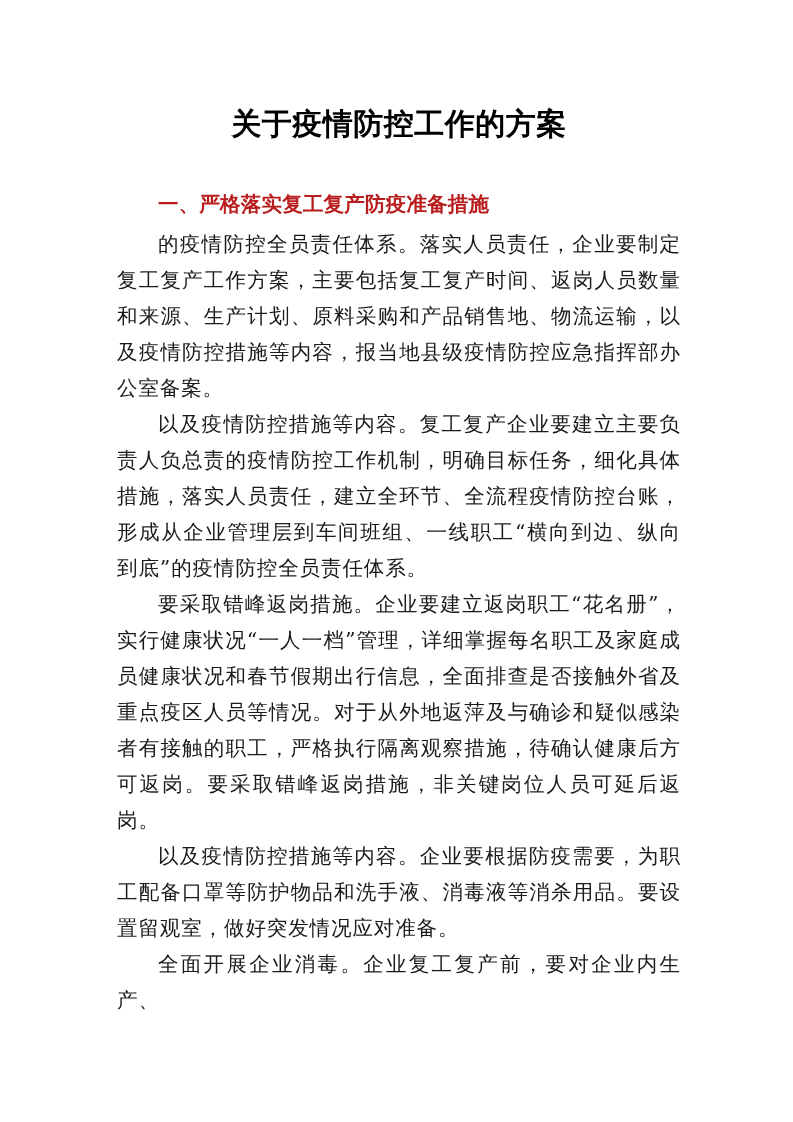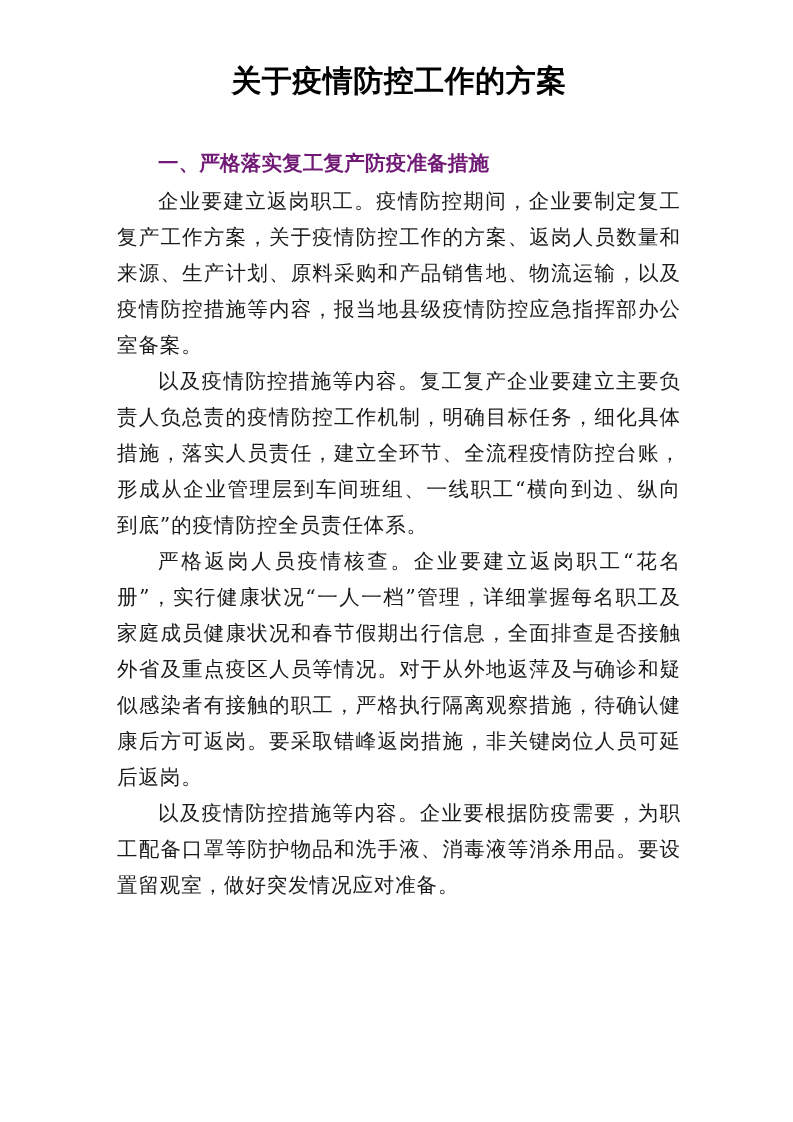--- a/index.html
+++ b/index.html
@@ -21,39 +21,39 @@
     box-sizing: border-box;
   }
   .content {
     position: absolute;
     left: 117px;
     top: 0;
     width: 564px;
   }
   .doc-title {
     margin: 0;
-    padding-top: 59px;
+    padding-top: 102px;
     text-align: center;
     font-family: "DejaVu Sans", "Liberation Sans", sans-serif;
     font-weight: bold;
     font-size: 30px;
     line-height: 44px;
     letter-spacing: 0.5px;
     color: #000000;
   }
   .section-heading {
     margin: 0;
     padding-top: 42px;
-    font-family: Liberation Sans, sans-serif;
+    font-family: Liberation Mono, monospace;
     font-weight: bold;
     font-size: 20.5px;
     line-height: 36px;
     text-indent: 41px;
     letter-spacing: 0.2px;
-    color: #701a75;
+    color: #b91c1c;
   }
   .body-para {
     margin: 0;
     font-family: "DejaVu Serif", "Liberation Serif", serif;
     font-size: 20.5px;
     line-height: 36px;
     text-align: justify;
     text-justify: inter-character;
     text-indent: 41px;
     letter-spacing: 0.9px;
@@ -71,30 +71,33 @@
 <body>
 
 <div class="page">
   <div class="content">
 
     <h1 class="doc-title" id="doc-title">关于疫情防控工作的方案</h1>
 
     <h2 class="section-heading">一、严格落实复工复产防疫准备措施</h2>
 
     <p class="body-para">
-      <span class="lead-in">企业要建立返岗职工。</span><span>疫情防控期间，企业要制定复工复产工作方案，关于疫情防控工作的方案、返岗人员数量和来源、生产计划、原料采购和产品销售地、物流运输，以及疫情防控措施等内容，报当地县级疫情防控应急指挥部办公室备案。</span>
+      <span class="lead-in">的疫情防控全员责任体系。</span><span>落实人员责任，企业要制定复工复产工作方案，主要包括复工复产时间、返岗人员数量和来源、生产计划、原料采购和产品销售地、物流运输，以及疫情防控措施等内容，报当地县级疫情防控应急指挥部办公室备案。</span>
     </p>
 
     <p class="body-para">
       <span class="lead-in">以及疫情防控措施等内容。</span><span>复工复产企业要建立主要负责人负总责的疫情防控工作机制，明确目标任务，细化具体措施，落实人员责任，建立全环节、全流程疫情防控台账，形成从企业管理层到车间班组、一线职工“横向到边、纵向到底”的疫情防控全员责任体系。</span>
     </p>
 
     <p class="body-para">
-      <span class="lead-in">严格返岗人员疫情核查。</span><span>企业要建立返岗职工“花名册”，实行健康状况“一人一档”管理，详细掌握每名职工及家庭成员健康状况和春节假期出行信息，全面排查是否接触外省及重点疫区人员等情况。对于从外地返萍及与确诊和疑似感染者有接触的职工，严格执行隔离观察措施，待确认健康后方可返岗。要采取错峰返岗措施，非关键岗位人员可延后返岗。</span>
+      <span class="lead-in">要采取错峰返岗措施。</span><span>企业要建立返岗职工“花名册”，实行健康状况“一人一档”管理，详细掌握每名职工及家庭成员健康状况和春节假期出行信息，全面排查是否接触外省及重点疫区人员等情况。对于从外地返萍及与确诊和疑似感染者有接触的职工，严格执行隔离观察措施，待确认健康后方可返岗。要采取错峰返岗措施，非关键岗位人员可延后返岗。</span>
     </p>
 
     <p class="body-para">
       <span class="lead-in">以及疫情防控措施等内容。</span><span>企业要根据防疫需要，为职工配备口罩等防护物品和洗手液、消毒液等消杀用品。要设置留观室，做好突发情况应对准备。</span>
     </p>
 
+    <p class="body-para">
+      <span class="lead-in">全面开展企业消毒。</span><span>企业复工复产前，要对企业内生产、</span>
+    </p>
 
   </div>
 </div>
 
 </body></html>

